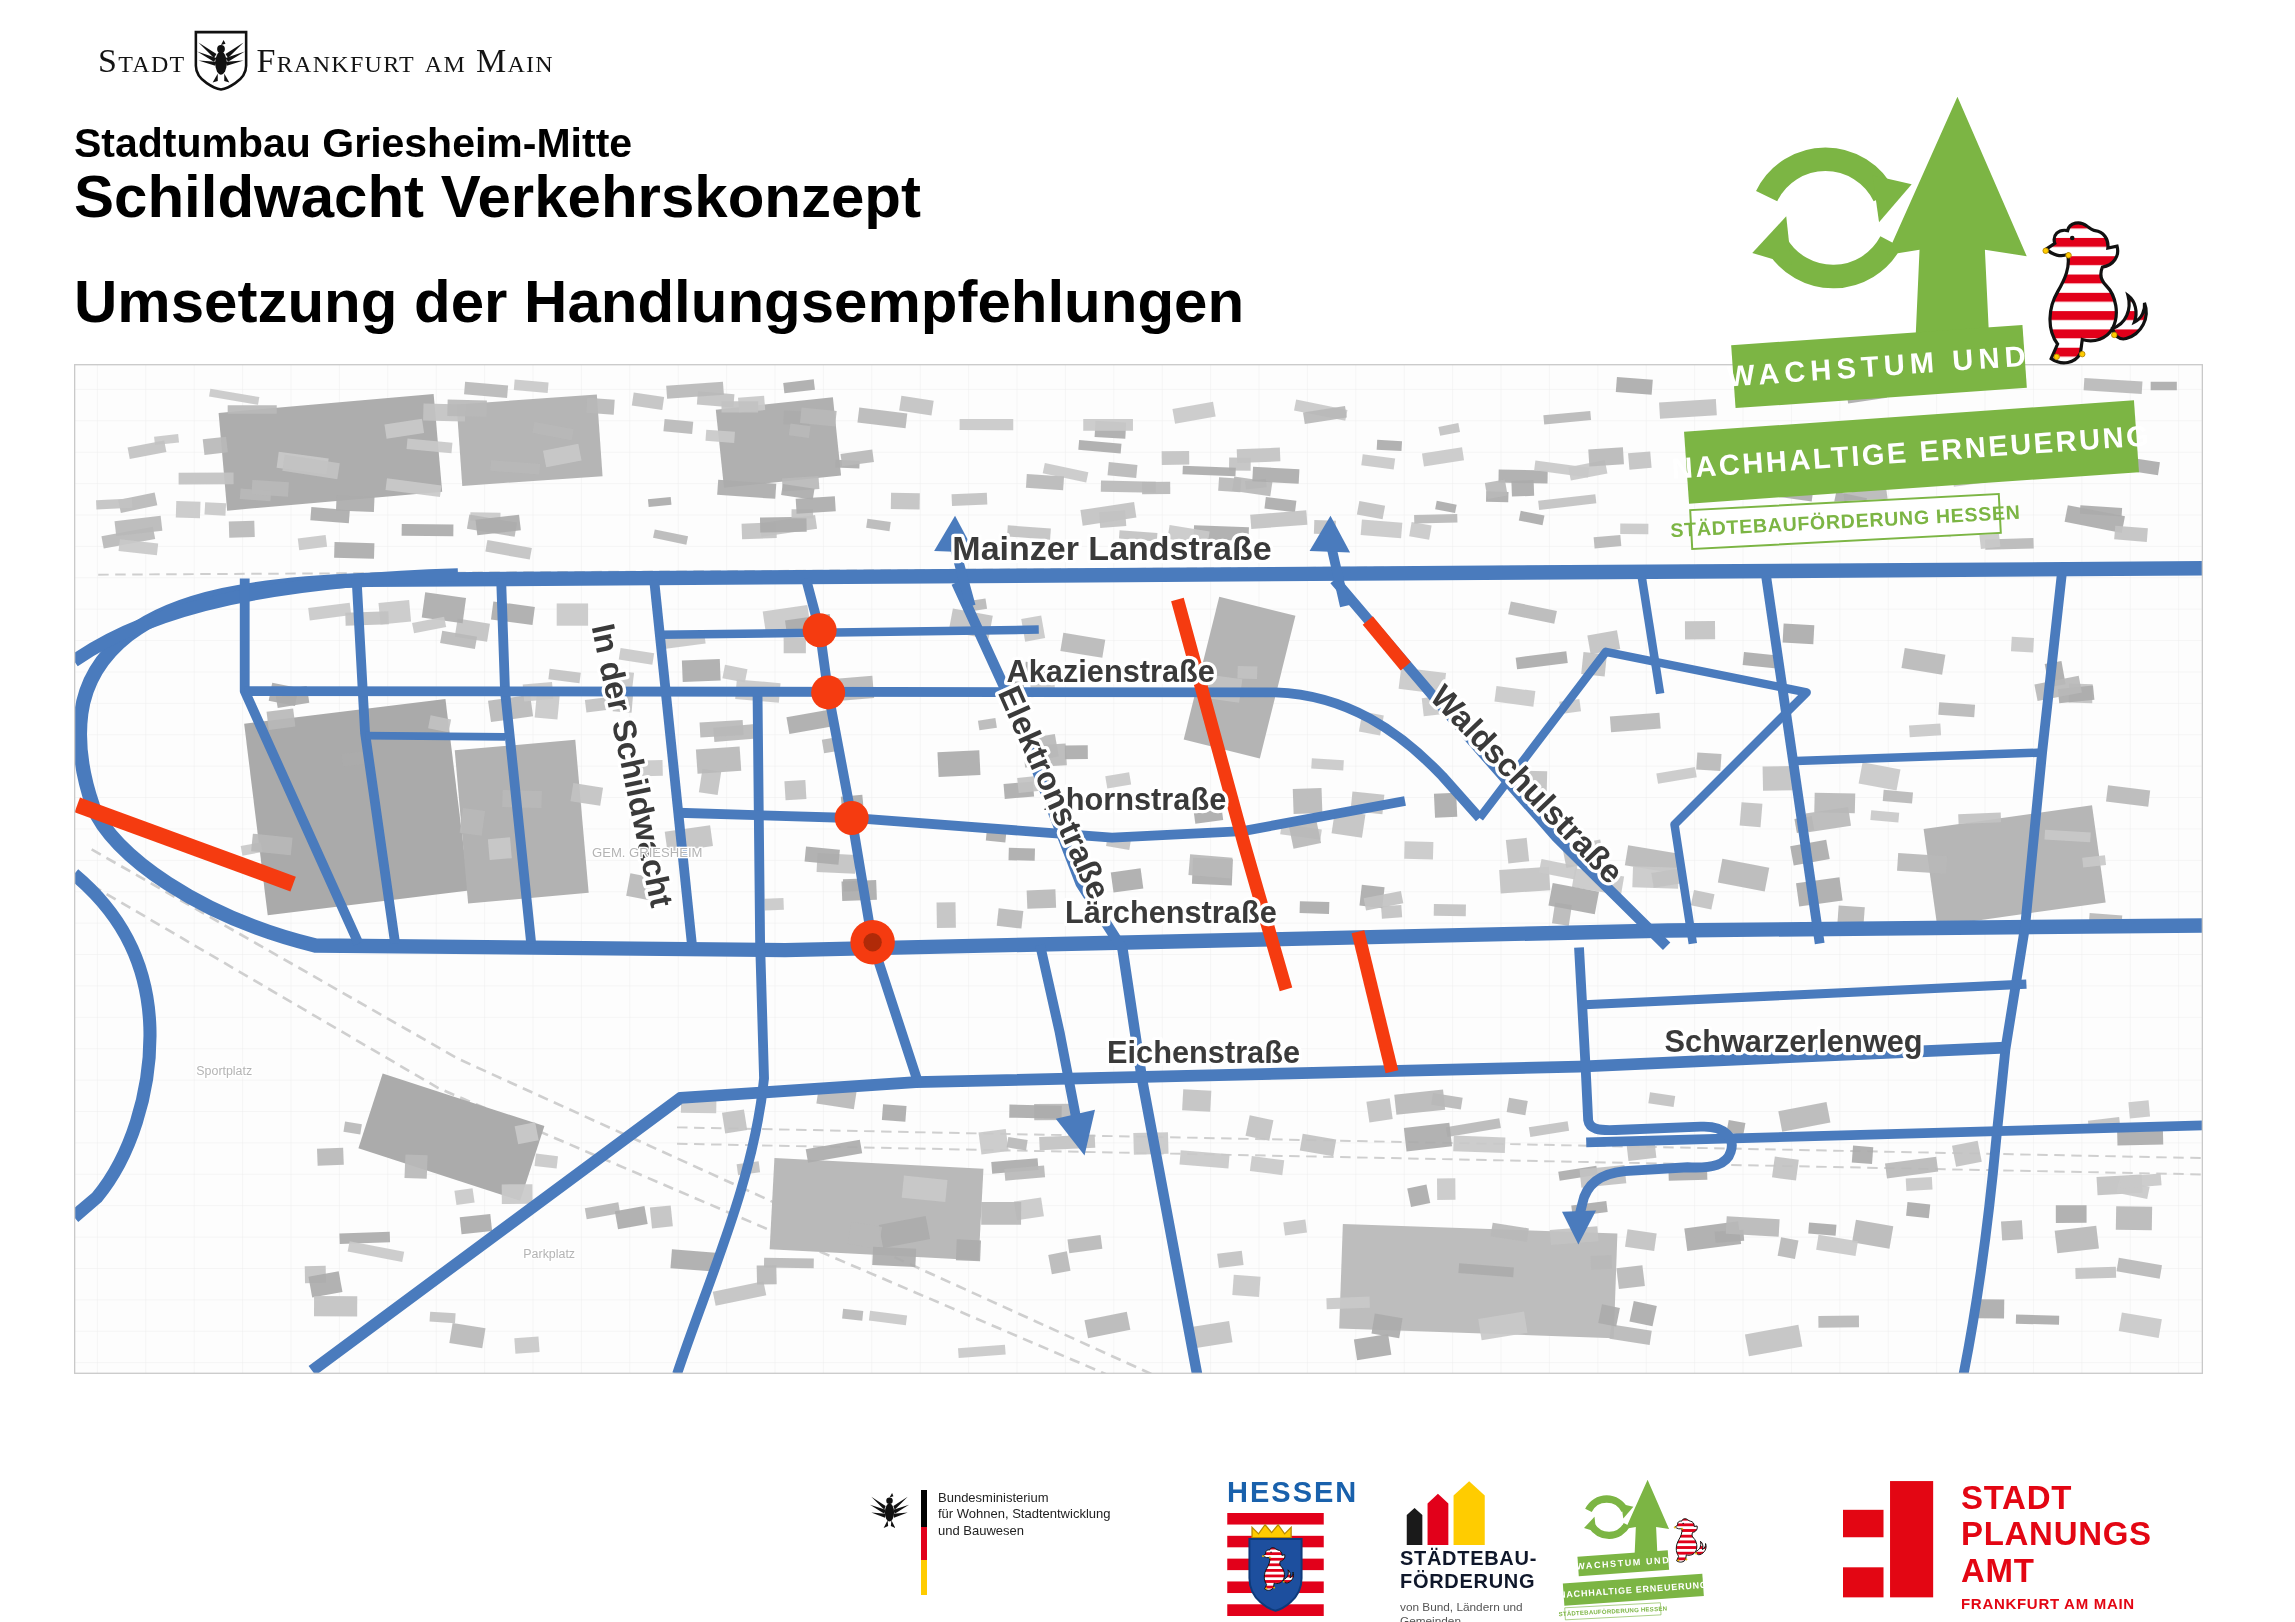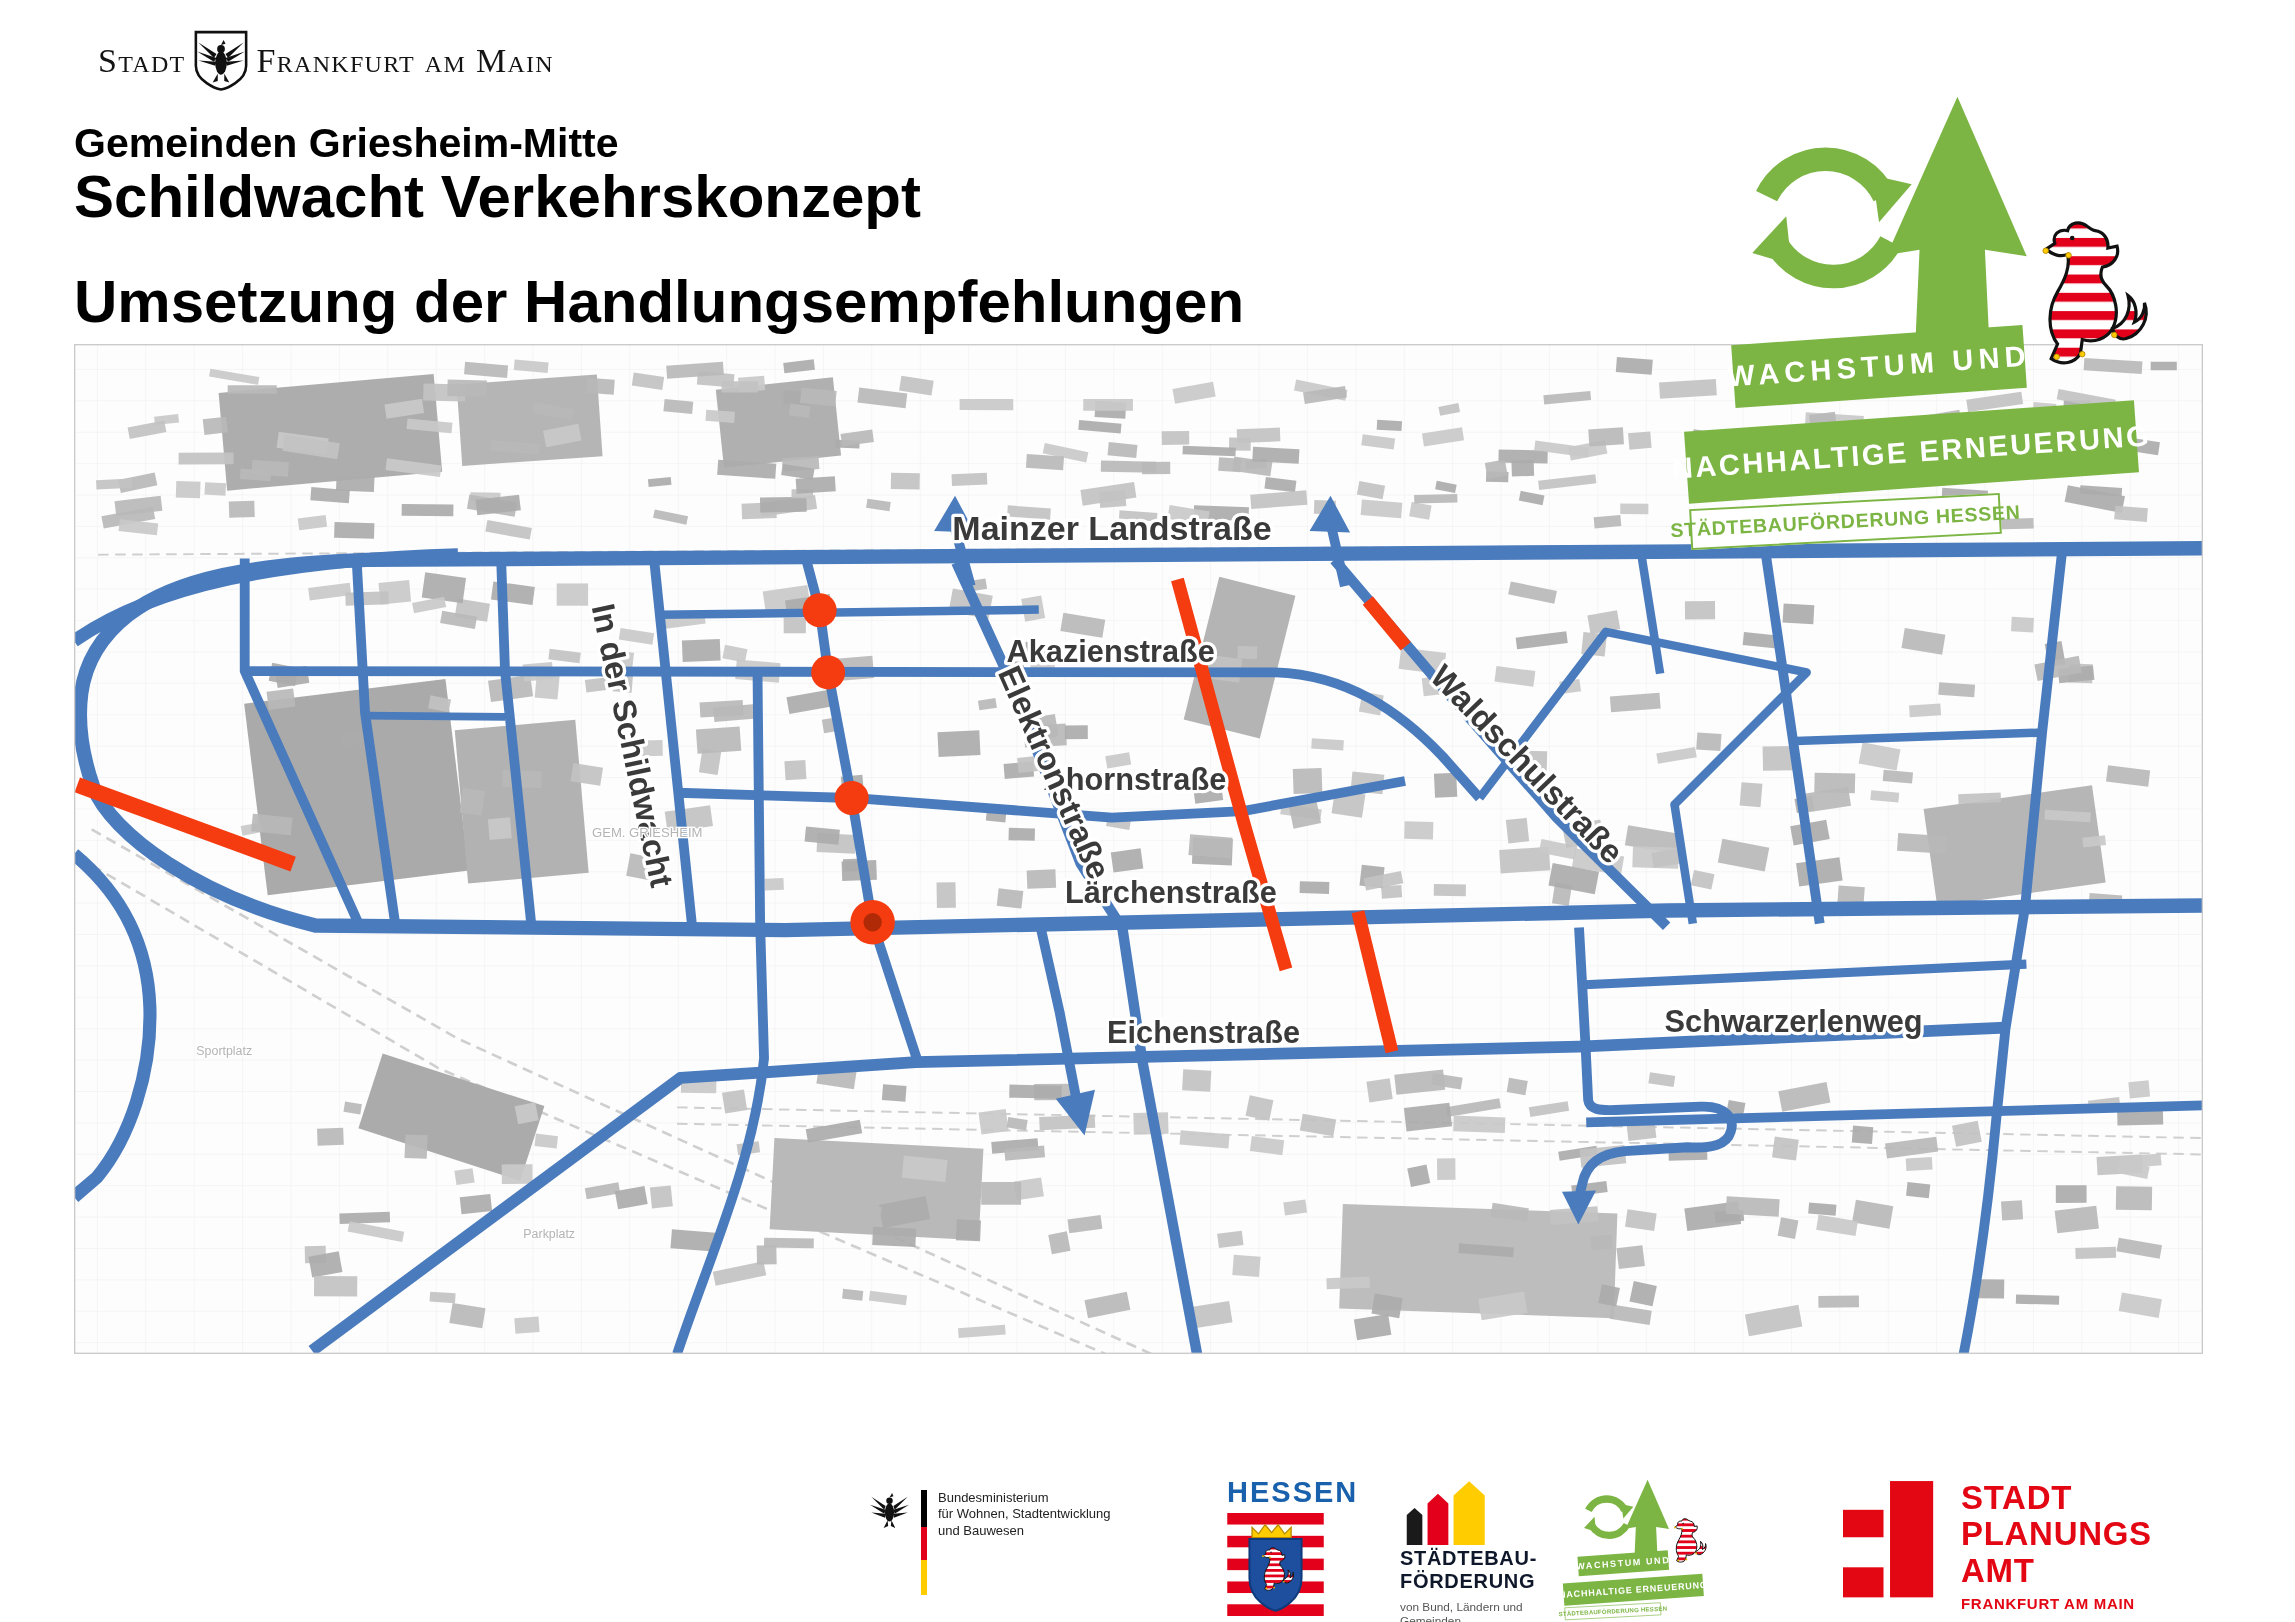--- a/index.html
+++ b/index.html
@@ -7,21 +7,21 @@
         font-family:"Liberation Sans",sans-serif;color:#111;border-radius:13px;}
   
   .ffm-logo{position:absolute;left:98px;top:29px;display:flex;align-items:center;gap:6.5px;
             font-family:"Liberation Serif",serif;font-variant:small-caps;color:#141414;}
   .ffm-logo .word{font-size:34px;letter-spacing:1.3px;}
   .title{position:absolute;left:74px;font-weight:bold;line-height:1;white-space:nowrap;color:#000;}
   #subtitle{top:123px;font-size:41px;}
   #title-main{top:167px;font-size:60px;}
   #title-action{top:272px;font-size:60px;text-align:center;}
   
-  #map-wrap{position:absolute;left:74px;top:344px;width:2102px;height:1010px;}
+  #map-wrap{position:absolute;left:74px;top:364px;width:2102px;height:1010px;}
   #map-svg{position:absolute;left:0;top:0;}
   .street{font-family:"Liberation Sans",sans-serif;font-weight:bold;fill:#3a3a3a;
           paint-order:stroke;stroke:#ffffff;stroke-width:10px;stroke-linejoin:round;}
   .micro{font-family:"Liberation Sans",sans-serif;fill:#b4b4b4;paint-order:stroke;stroke:#fff;stroke-width:4px;}
   
   .wx{position:absolute;}
   #wx-top{left:1662px;top:85px;width:543px;height:464px;}
   #wx-sm{left:1556px;top:1476px;width:543px;height:464px;}
   #wx-sm .wx-inner{transform:scale(0.31);}
   .wx-inner{position:absolute;left:0;top:0;width:536px;height:464px;transform-origin:0 0;}
@@ -57,21 +57,21 @@
         <path d="M52 38 L80 20 L56 44 Z"></path>
           <path d="M52 44 L82 34 L56 50 Z"></path>
           <path d="M52 50 L80 48 L54 56 Z"></path>
         <path d="M40 68 L32 82 L40 80 Z"></path>
           <path d="M50 68 L58 82 L50 80 Z"></path>
       </g>
     </svg>
     <span class="word">Frankfurt am Main</span>
   </div>
 
-  <div class="title" id="subtitle">Gemeinden Griesheim-Mitte</div>
+  <div class="title" id="subtitle">Stadtumbau Griesheim-Mitte</div>
   <div class="title" id="title-main">Schildwacht Verkehrskonzept</div>
   <div class="title" id="title-action">Umsetzung der Handlungsempfehlungen</div>
 
   <div id="map-wrap">
     <svg id="map-svg" width="2129" height="1010" viewBox="113 538 3255 1544">
       <defs>
         <pattern id="cadastre" width="74" height="48" patternUnits="userSpaceOnUse">
           <rect width="74" height="48" fill="#fdfdfd"></rect>
           <path d="M0 0 H74 M0 0 V48" stroke="#ececec" stroke-width="1.5"></path>
         </pattern>

